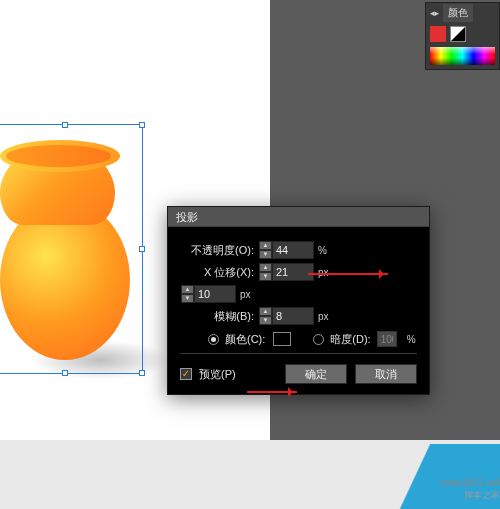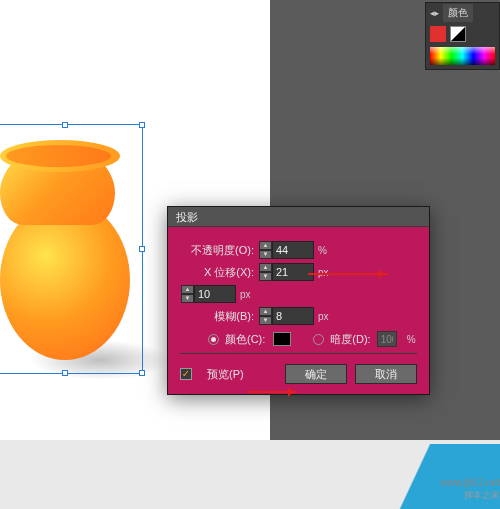--- a/index.html
+++ b/index.html
@@ -22,41 +22,41 @@
 .color-panel-header { height: 20px; display: flex; align-items: center; gap: 4px; padding: 0 4px; }
 .color-tab { font-size: 10px; color: #ddd; background: #4a4a4a; padding: 2px 5px; display: flex; align-items: center; gap: 2px; }
 .color-swatches { height: 22px; display: flex; align-items: center; padding: 0 4px; gap: 4px; }
 .swatch { width: 16px; height: 16px; }
 .sw-red { background: #e03030; }
 .sw-bw { background: linear-gradient(135deg, #fff 49%, #000 51%); border: 1px solid #888; }
 .dbl-arrow { font-size: 9px; color: #ccc; }
 .spectrum { height: 18px; margin: 2px 4px 4px; background: linear-gradient(90deg, #ff0000, #ffff00, #00ff00, #00ffff, #0000ff, #ff00ff, #ff0000); position: relative; }
 .spectrum::after { content:""; position:absolute; inset:0; background: linear-gradient(to bottom, rgba(255,255,255,0.6), transparent 40%, transparent 60%, rgba(0,0,0,0.6)); }
 
-.dialog { position: absolute; left: 167px; top: 206px; width: 263px; background: #be185d; border: 1px solid #1a1a1a; box-shadow: 0 4px 20px rgba(0,0,0,0.5); }
+.dialog { position: absolute; left: 167px; top: 206px; width: 263px; background: #000000; border: 1px solid #1a1a1a; box-shadow: 0 4px 20px rgba(0,0,0,0.5); }
 .dialog-title { height: 20px; background: #535353; border-bottom: 1px solid #3a3a3a; color: #eee; font-size: 11px; padding: 3px 8px; }
 .dialog-body { padding: 10px 12px 8px; }
 .row { display: flex; align-items: center; margin: 4px 0; font-size: 11px; color: #e0e0e0; }
 .row-label { width: 78px; text-align: right; padding-right: 4px; }
 .num-input { width: 42px; height: 18px; background: #3a3a3a; border: 1px solid #222; color: #eee; font-size: 11px; padding: 0 3px; text-align: left; }
 .spinner { display: inline-flex; flex-direction: column; margin-left: 1px; }
 .spin-btn { width: 13px; height: 9px; background: #6a6a6a; border: 1px solid #2a2a2a; font-size: 6px; line-height: 7px; text-align: center; color: #ddd; cursor: pointer; }
 .select-box { display: inline-flex; align-items: center; background: #3a3a3a; border: 1px solid #222; height: 18px; padding: 0 4px 0 6px; font-size: 11px; color: #eee; }
 .select-arrow { margin-left: 6px; font-size: 8px; color: #ccc; }
 .unit { margin-left: 4px; font-size: 10px; color: #ccc; }
 
 .radio-row { display: flex; align-items: center; margin: 6px 0 2px 28px; gap: 6px; font-size: 11px; color: #e0e0e0; }
 .radio-dot { width: 11px; height: 11px; border-radius: 50%; border: 1px solid #999; display:inline-flex; align-items:center; justify-content:center; }
 .radio-dot.sel::after { content:""; width:5px; height:5px; background:#e0e0e0; border-radius:50%; }
 .color-chip { width: 18px; height: 14px; background: #000; border: 1px solid #888; margin-left: 2px; }
 .num-input-dim { width: 20px; height: 16px; background: #4a4a4a; border: 1px solid #333; color: #888; font-size: 10px; padding: 0 3px; }
 
 .divider { height: 1px; background: #3a3a3a; margin: 6px 0; }
 .footer-row { display: flex; align-items: center; justify-content: space-between; padding: 4px 0 2px; }
-.preview-chk { display: flex; align-items: center; gap: 15px; font-size: 11px; color: #e0e0e0; }
+.preview-chk { display: flex; align-items: center; gap: 7px; font-size: 11px; color: #e0e0e0; }
 .chk { width: 12px; height: 12px; background: #3a3a3a; border: 1px solid #999; display:inline-flex; align-items:center; justify-content:center; }
 .chk.sel::after { content:"✓"; font-size: 10px; color: #ff9a1f; line-height: 10px; }
 .btns { display: flex; gap: 8px; }
 .dlg-btn { width: 62px; height: 20px; background: #6a6a6a; border: 1px solid #2a2a2a; color: #eee; font-size: 11px; text-align: center; line-height: 18px; cursor: pointer; }
 
 .arrow-red { position: absolute; height: 2px; background: #e02020; }
 .arrow-red::after { content:""; position:absolute; right:-1px; top:-4px; border:5px solid transparent; border-left-color:#e02020; }
 
 .watermark { position: absolute; right: 0; bottom: 8px; font-size: 9px; color: #999; text-align: right; line-height: 12px; }
 .watermark .wm1 { color: #888; font-size: 10px; }

